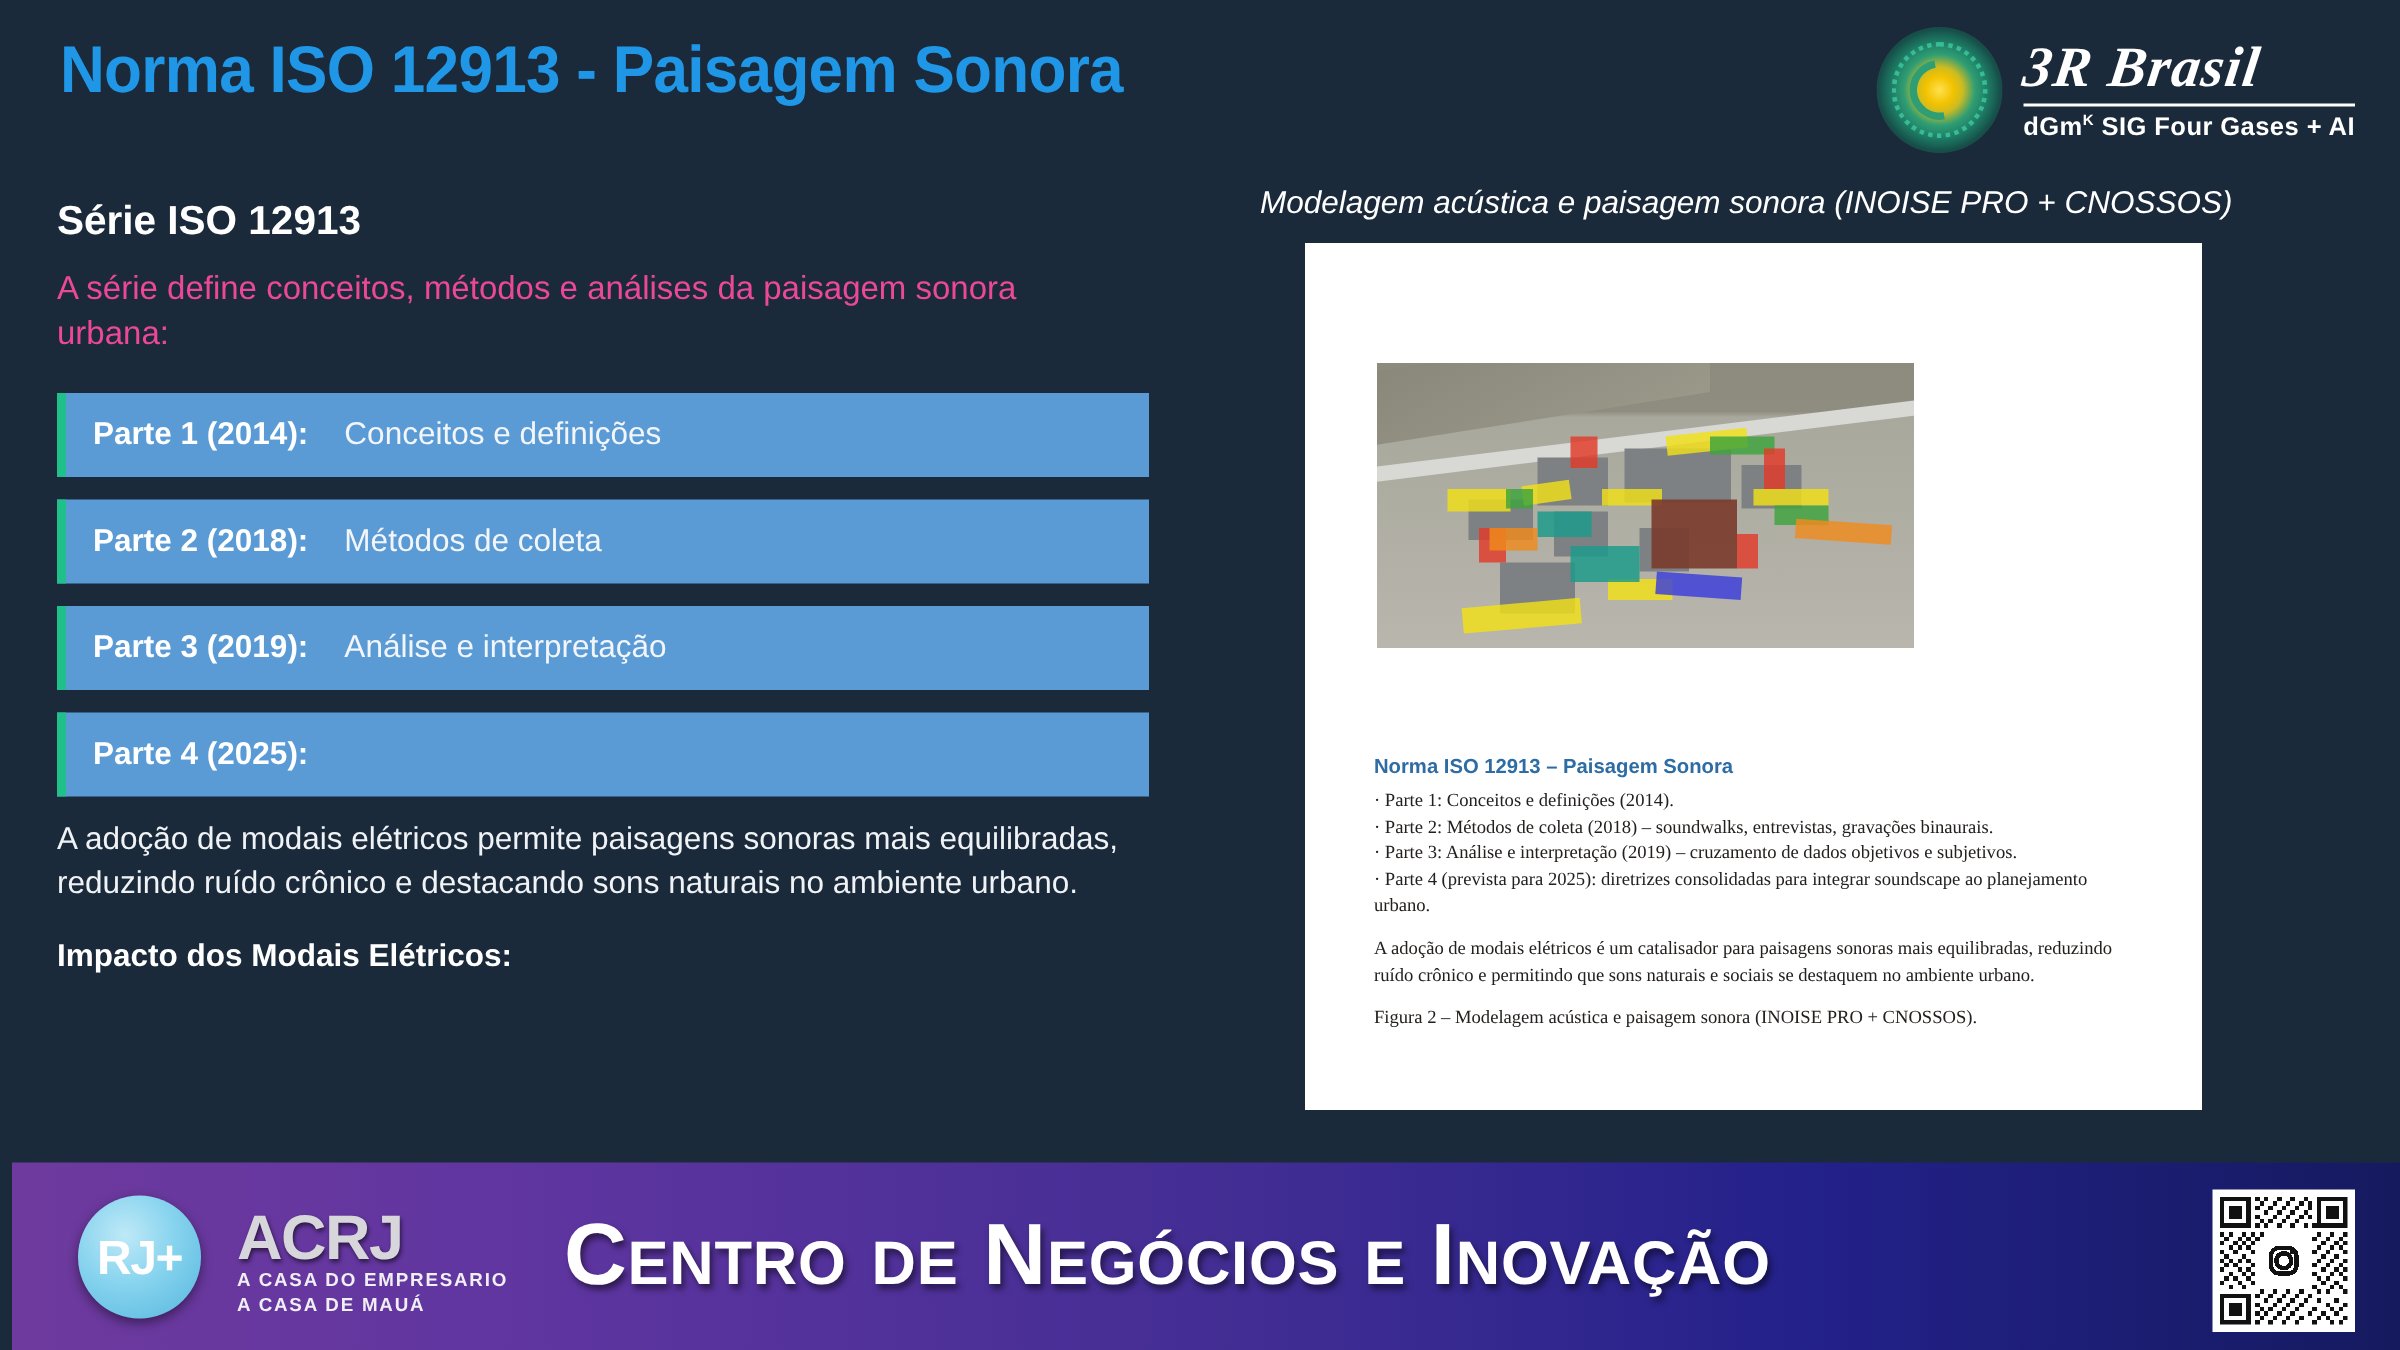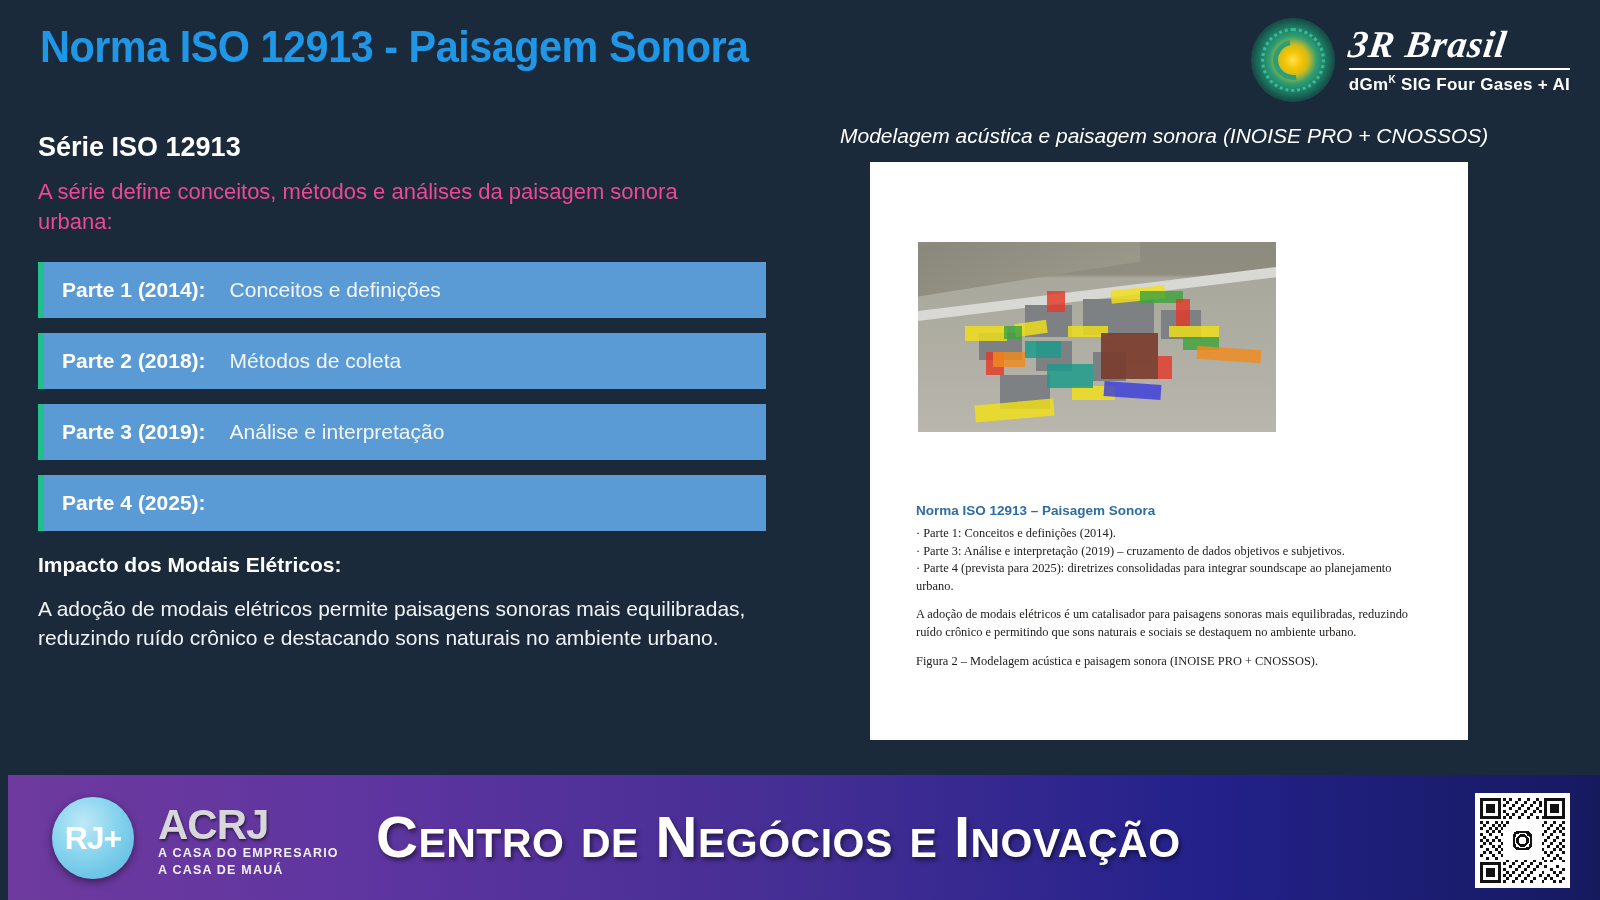--- a/index.html
+++ b/index.html
@@ -195,22 +195,22 @@
     <span class="part-desc">Métodos de coleta</span>
   </div>
   <div class="part-bar">
     <span class="part-label">Parte 3 (2019):</span>
     <span class="part-desc">Análise e interpretação</span>
   </div>
   <div class="part-bar">
     <span class="part-label">Parte 4 (2025):</span>
   </div>
 
+  <div id="impact-text">A adoção de modais elétricos permite paisagens sonoras mais equilibradas, reduzindo ruído crônico e destacando sons naturais no ambiente urbano.</div>
   <div id="impact-heading">Impacto dos Modais Elétricos:</div>
-  <div id="impact-text">A adoção de modais elétricos permite paisagens sonoras mais equilibradas, reduzindo ruído crônico e destacando sons naturais no ambiente urbano.</div>
 </div>
 
 <div id="right-col">
   <div id="figure-caption">Modelagem acústica e paisagem sonora (INOISE PRO + CNOSSOS)</div>
 
   <div id="doc-card">
 
     <div id="aerial-map">
       <div class="mapriver"></div>
       <div class="maproad"></div>
@@ -242,20 +242,21 @@
       <div class="zn o" style="left:21%;top:58%;width:9%;height:8%;"></div>
       <div class="zn o" style="left:78%;top:56%;width:18%;height:7%;transform:rotate(4deg);"></div>
       <div class="zn br" style="left:51%;top:48%;width:16%;height:24%;opacity:.9;"></div>
       <div class="zn b" style="left:52%;top:74%;width:16%;height:8%;transform:rotate(4deg);"></div>
     </div>
 
     <div id="doc-body">
       <div id="doc-heading">Norma ISO 12913 – Paisagem Sonora</div>
       <ul id="doc-list">
         <li>· Parte 1: Conceitos e definições (2014).</li>
+        <li>· Parte 2: Métodos de coleta (2018) – soundwalks, entrevistas, gravações binaurais.</li>
         <li>· Parte 3: Análise e interpretação (2019) – cruzamento de dados objetivos e subjetivos.</li>
         <li>· Parte 4 (prevista para 2025): diretrizes consolidadas para integrar soundscape ao planejamento urbano.</li>
       </ul>
       <p id="doc-para2">A adoção de modais elétricos é um catalisador para paisagens sonoras mais equilibradas, reduzindo ruído crônico e permitindo que sons naturais e sociais se destaquem no ambiente urbano.</p>
       <p id="doc-figline">Figura 2 – Modelagem acústica e paisagem sonora (INOISE PRO + CNOSSOS).</p>
     </div>
 
   </div>
 </div>
 

